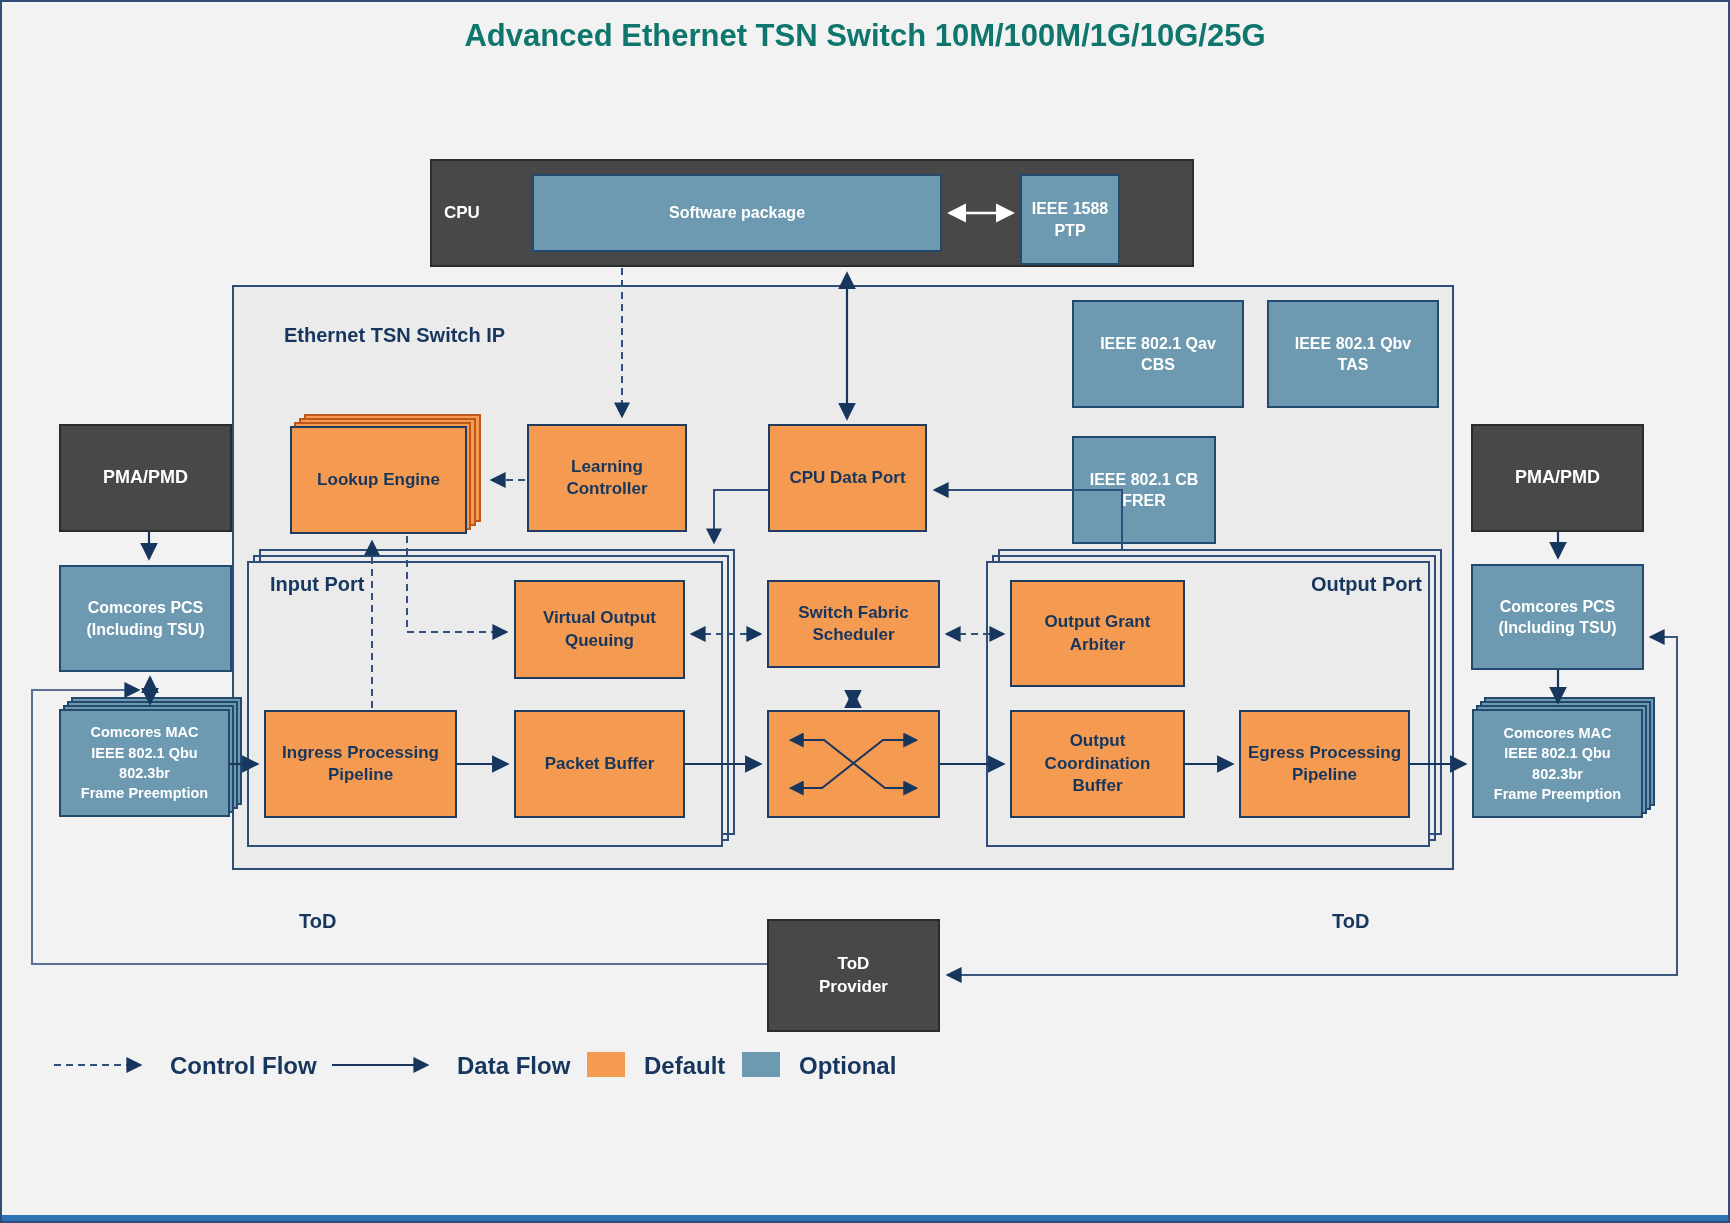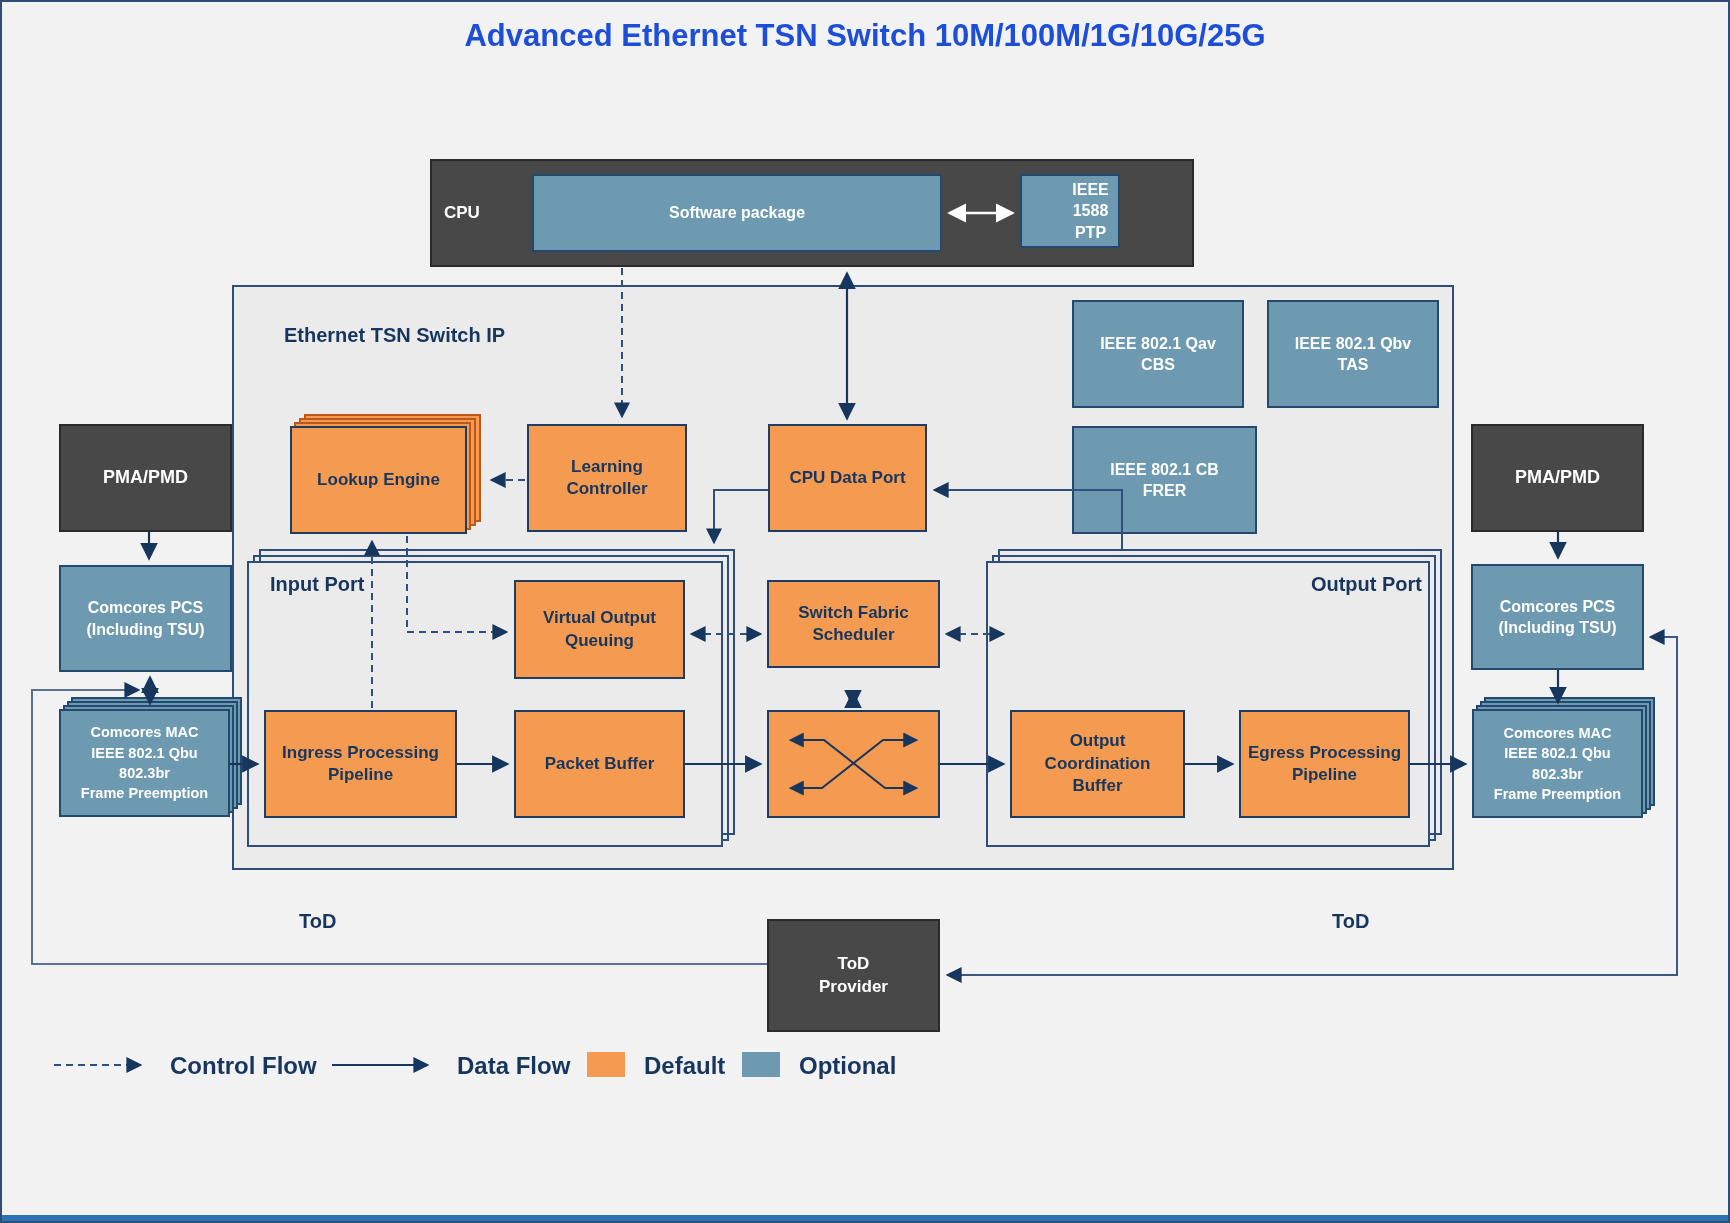--- a/index.html
+++ b/index.html
@@ -18,49 +18,49 @@
   .blue{background:#6D9AB0;border-color:#24496F;color:#FFFFFF;font-size:16px;}
   .dark{background:#484848;border-color:#2B2B2B;color:#FFFFFF;font-size:18px;}
   .mac{font-size:14.5px;line-height:1.4;}
   .container-gray{background:#EBEBEC;border:2px solid #2E4E79;box-sizing:border-box;}
   .stack-layer{position:absolute;box-sizing:border-box;border:2px solid #24496F;}
   .stack-layer.orange-l{background:#F49A51;border-color:#C0571A;}
   .stack-layer.blue-l{background:#6D9AB0;border-color:#24496F;}
   .stack-layer.gray-l{background:transparent;border-color:#2E4E79;}
   .seclabel{position:absolute;font-weight:bold;color:#17365D;font-size:20px;white-space:nowrap;}
   #title{position:absolute;top:16px;left:0;width:100%;text-align:center;
-         font-size:31px;font-weight:bold;color:#1d4ed8;}
+         font-size:31px;font-weight:bold;color:#0f766e;}
   #bottom-strip{position:absolute;left:0;bottom:0;width:100%;height:6px;background:#2E74B5;}
   svg.overlay{position:absolute;left:0;top:0;pointer-events:none;z-index:30;}
   .zmid{z-index:20;} .zlow{z-index:5;} .zport{z-index:10;}
   .legend-label{position:absolute;font-weight:bold;color:#17365D;font-size:24px;white-space:nowrap;z-index:20;}
   .swatch{position:absolute;width:38px;height:25px;z-index:20;box-sizing:border-box;}
 </style>
 </head>
 <body>
 
 <div id="stage">
 
   <div id="title">Advanced Ethernet TSN Switch 10M/100M/1G/10G/25G</div>
 
   <div class="box dark zmid" style="left:428px;top:157px;width:764px;height:108px;justify-content:flex-start;">
     <span style="margin-left:12px;font-size:17px;">CPU</span>
   </div>
   <div class="box blue zmid" style="left:530px;top:172px;width:410px;height:78px;">Software package</div>
-  <div class="box blue zmid" style="left:1018px;top:172px;width:100px;height:74px;padding-left:41px;">IEEE 1588
+  <div class="box blue zmid" style="left:1018px;top:172px;width:100px;height:91px;">IEEE 1588
 PTP</div>
 
   <div class="abs container-gray zlow" style="left:230px;top:283px;width:1222px;height:585px;"></div>
   <div class="seclabel zmid" style="left:282px;top:322px;">Ethernet TSN Switch IP</div>
 
   <div class="box blue zmid" style="left:1070px;top:298px;width:172px;height:108px;">IEEE 802.1 Qav
 CBS</div>
   <div class="box blue zmid" style="left:1265px;top:298px;width:172px;height:108px;">IEEE 802.1 Qbv
 TAS</div>
-  <div class="box blue zmid" style="left:1070px;top:424px;width:185px;height:108px;">IEEE 802.1 CB
+  <div class="box blue zmid" style="left:1070px;top:434px;width:144px;height:108px;">IEEE 802.1 CB
 FRER</div>
 
   <div class="stack-layer orange-l zmid" style="left:302px;top:412px;width:177px;height:108px;"></div>
   <div class="stack-layer orange-l zmid" style="left:297px;top:416px;width:177px;height:108px;"></div>
   <div class="stack-layer orange-l zmid" style="left:292px;top:420px;width:177px;height:108px;"></div>
   <div class="box orange zmid" style="left:288px;top:424px;width:177px;height:108px;">Lookup Engine</div>
 
   <div class="box orange zmid" style="left:525px;top:422px;width:160px;height:108px;">Learning
 Controller</div>
   <div class="box orange zmid" style="left:766px;top:422px;width:159px;height:108px;">CPU Data Port</div>
@@ -89,20 +89,22 @@
       <polyline points="22,28 55,28 116,76 147,76" fill="none" stroke="#17365D" stroke-width="2" marker-start="url(#xah)" marker-end="url(#xah)"></polyline>
       <polyline points="147,28 114,28 53,76 22,76" fill="none" stroke="#17365D" stroke-width="2" marker-start="url(#xah)" marker-end="url(#xah)"></polyline>
     </svg>
   </div>
 
   <div class="stack-layer gray-l zport" style="left:996px;top:547px;width:444px;height:286px;"></div>
   <div class="stack-layer gray-l zport" style="left:990px;top:553px;width:444px;height:286px;"></div>
   <div class="abs container-gray zport" style="left:984px;top:559px;width:444px;height:286px;"></div>
   <div class="seclabel zmid" style="left:1290px;top:571px;width:130px;text-align:right;">Output Port</div>
 
+  <div class="box orange zmid" style="left:1008px;top:578px;width:175px;height:107px;">Output Grant
+Arbiter</div>
   <div class="box orange zmid" style="left:1008px;top:708px;width:175px;height:108px;">Output
 Coordination
 Buffer</div>
   <div class="box orange zmid" style="left:1237px;top:708px;width:171px;height:108px;">Egress Processing
 Pipeline</div>
 
   <div class="box dark zmid" style="left:57px;top:422px;width:173px;height:108px;">PMA/PMD</div>
   <div class="box blue zmid" style="left:57px;top:563px;width:173px;height:107px;">Comcores PCS
 (Including TSU)</div>
   <div class="stack-layer blue-l zmid" style="left:69px;top:695px;width:171px;height:108px;"></div>

